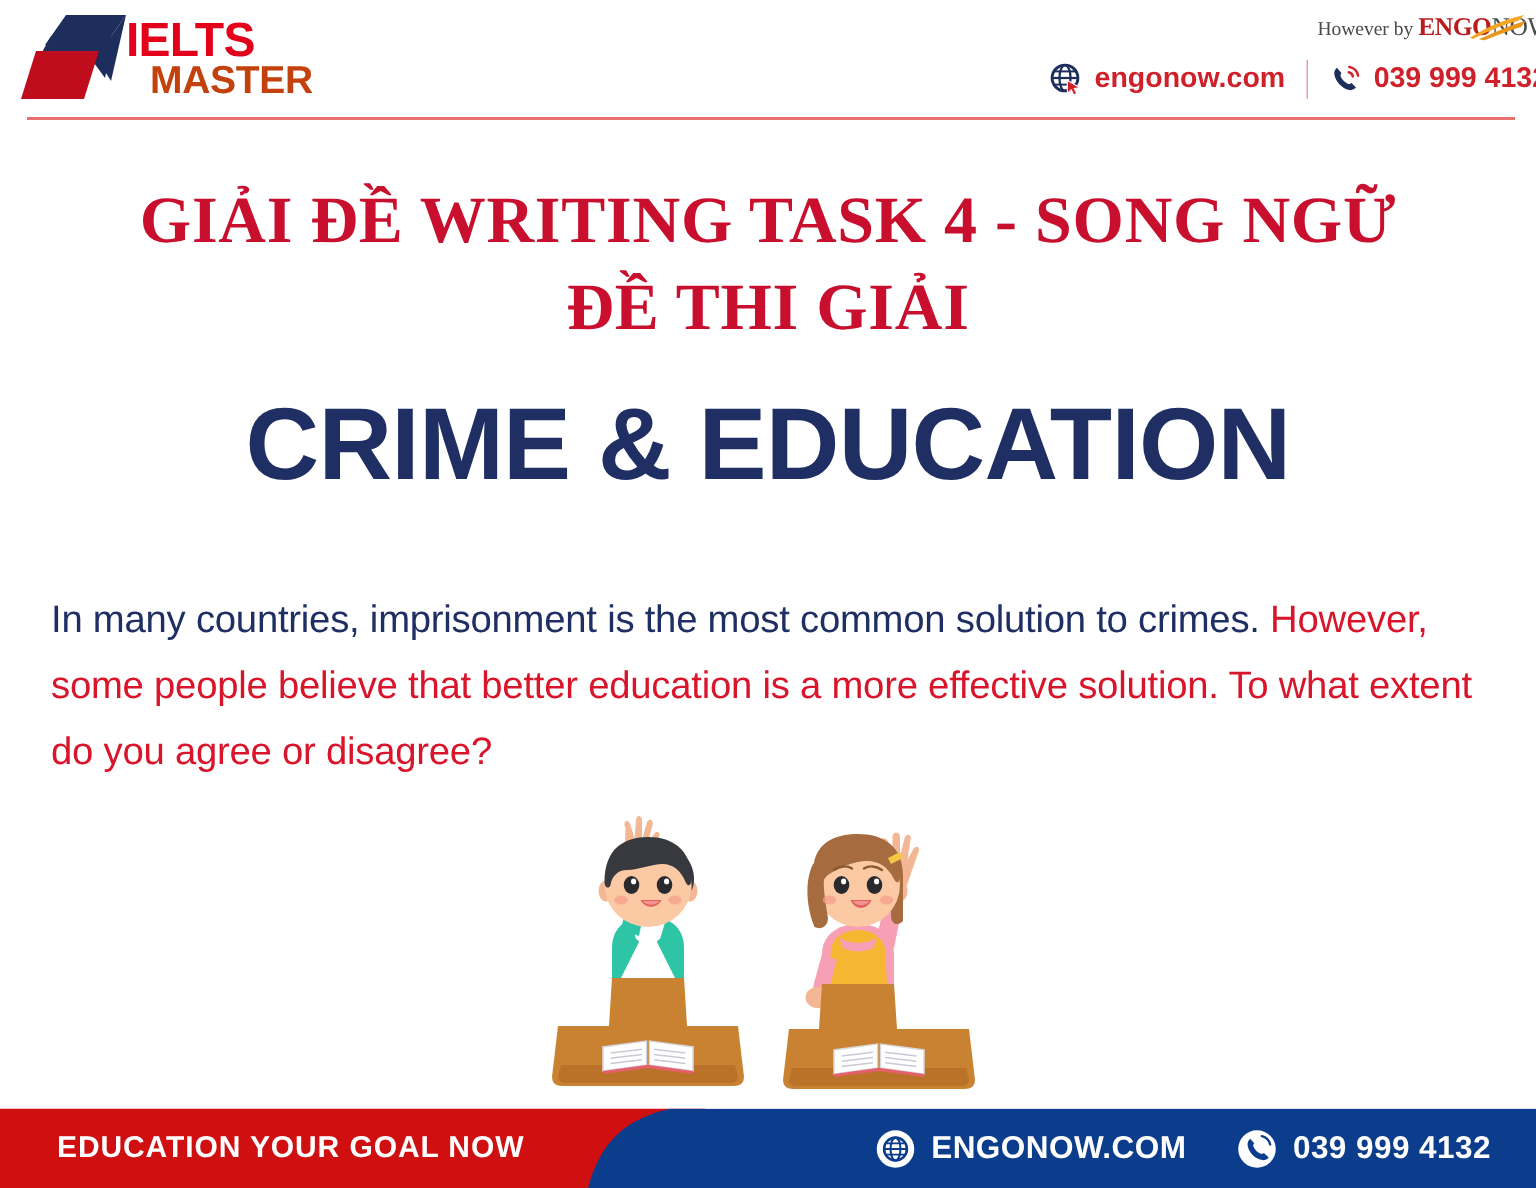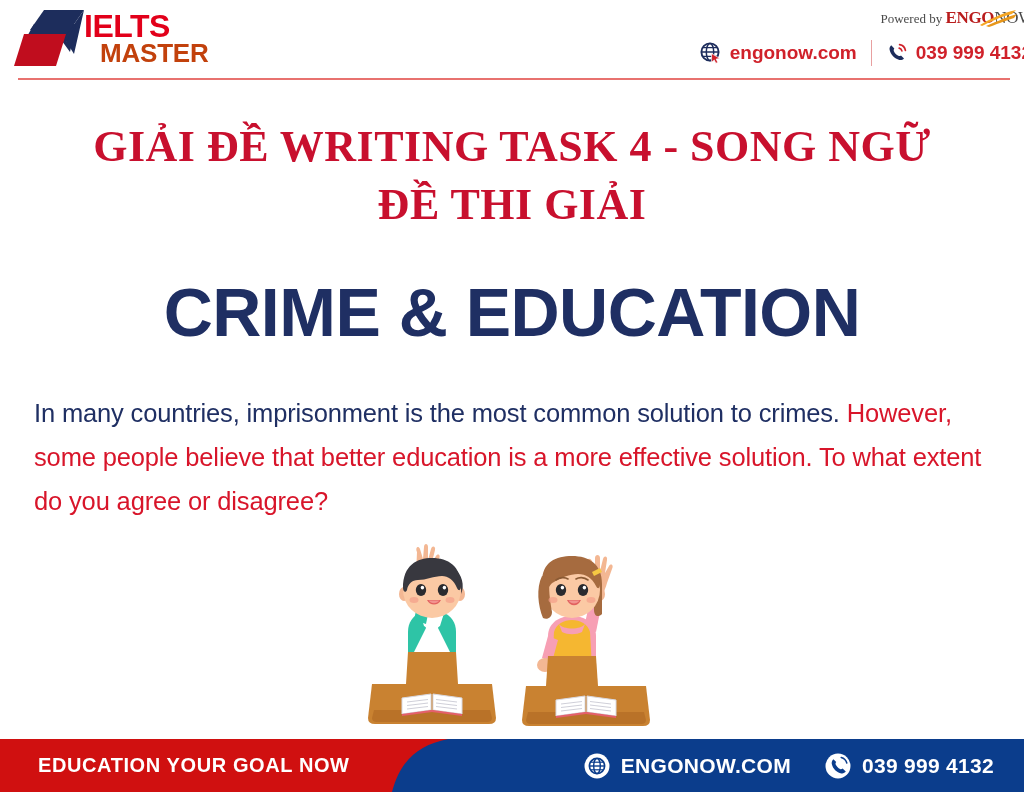--- a/index.html
+++ b/index.html
@@ -142,21 +142,20 @@
     left: 0;
     top: 262px;
     width: 1024px;
     text-align: center;
     font-family: "Liberation Sans", sans-serif;
     font-weight: bold;
     font-size: 68px;
     line-height: 1.0;
     color: #1f2f63;
     letter-spacing: -0.5px;
-    margin-top: 16px;
   }
 
   
   .question {
     position: absolute;
     left: 34px;
     top: 392px;
     width: 950px;
     font-family: "Liberation Sans", sans-serif;
     font-weight: normal;
@@ -251,21 +250,21 @@
       <span class="logo-ielts">IELTS</span>
       <span class="logo-master">MASTER</span>
     </div>
   </div>
 
   <div class="powered">
     <svg class="swoosh" viewBox="0 0 40 18">
       <path d="M2 16 C 12 10, 24 4, 38 1 L 34 5 C 22 8, 12 13, 4 17 Z" fill="#f5a623"></path>
       <path d="M8 17 C 18 13, 28 8, 39 5 L 36 9 C 26 12, 17 16, 11 18 Z" fill="#e8971a"></path>
     </svg>
-    <span>Powered by </span><span class="engo">ENGO</span><span class="now">NOW</span>
+    <span>However by </span><span class="engo">ENGO</span><span class="now">NOW</span>
   </div>
 
   <div class="contact-row">
     <div class="contact-item">
       <svg width="22" height="22" viewBox="0 0 22 22">
         <circle cx="10" cy="10" r="8.6" fill="none" stroke="#1d2d5c" stroke-width="1.9"></circle>
         <ellipse cx="10" cy="10" rx="3.7" ry="8.6" fill="none" stroke="#1d2d5c" stroke-width="1.5"></ellipse>
         <line x1="1.4" y1="10" x2="18.6" y2="10" stroke="#1d2d5c" stroke-width="1.5"></line>
         <line x1="2.8" y1="5.6" x2="17.2" y2="5.6" stroke="#1d2d5c" stroke-width="1.3"></line>
         <line x1="2.8" y1="14.4" x2="17.2" y2="14.4" stroke="#1d2d5c" stroke-width="1.3"></line>

